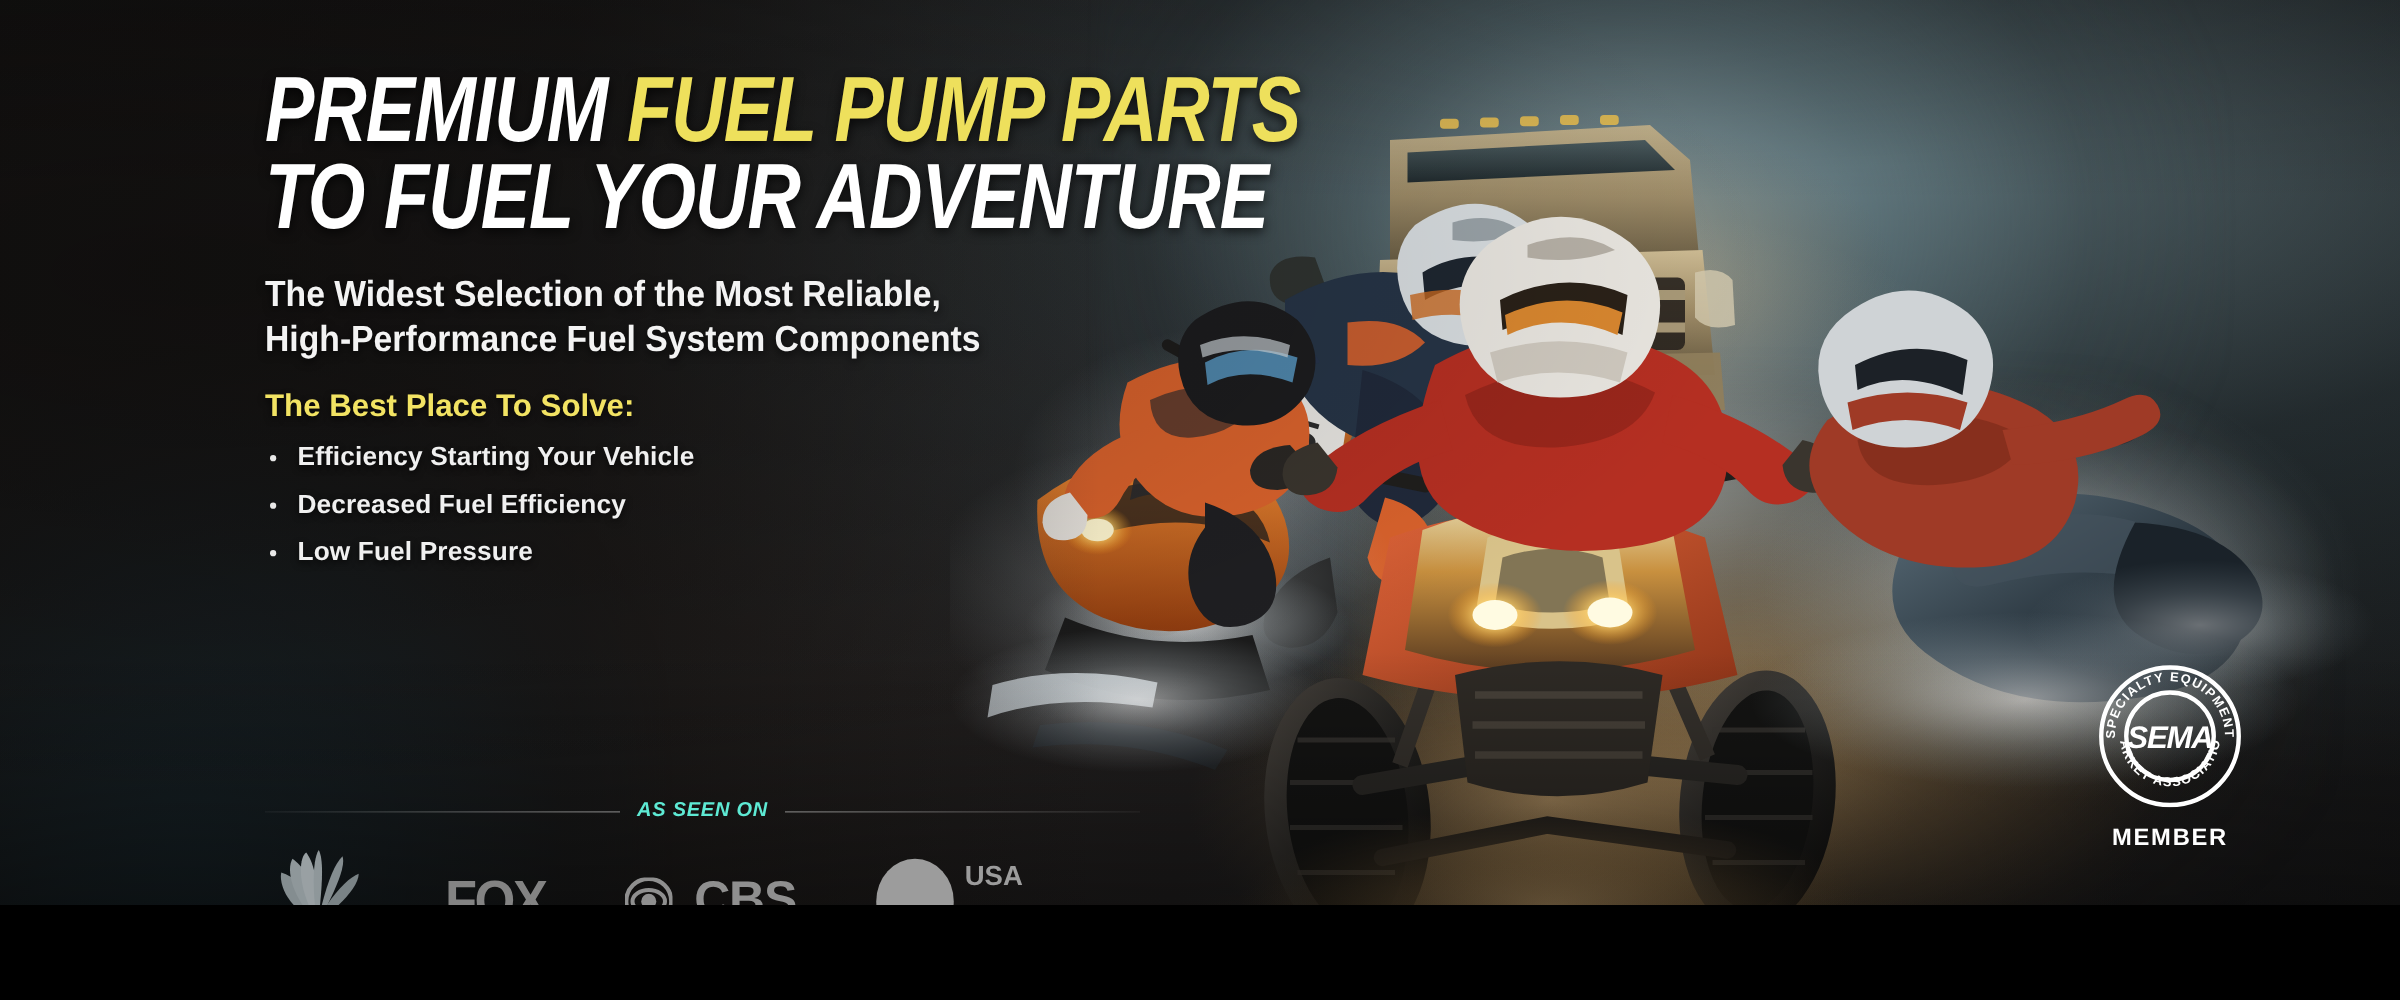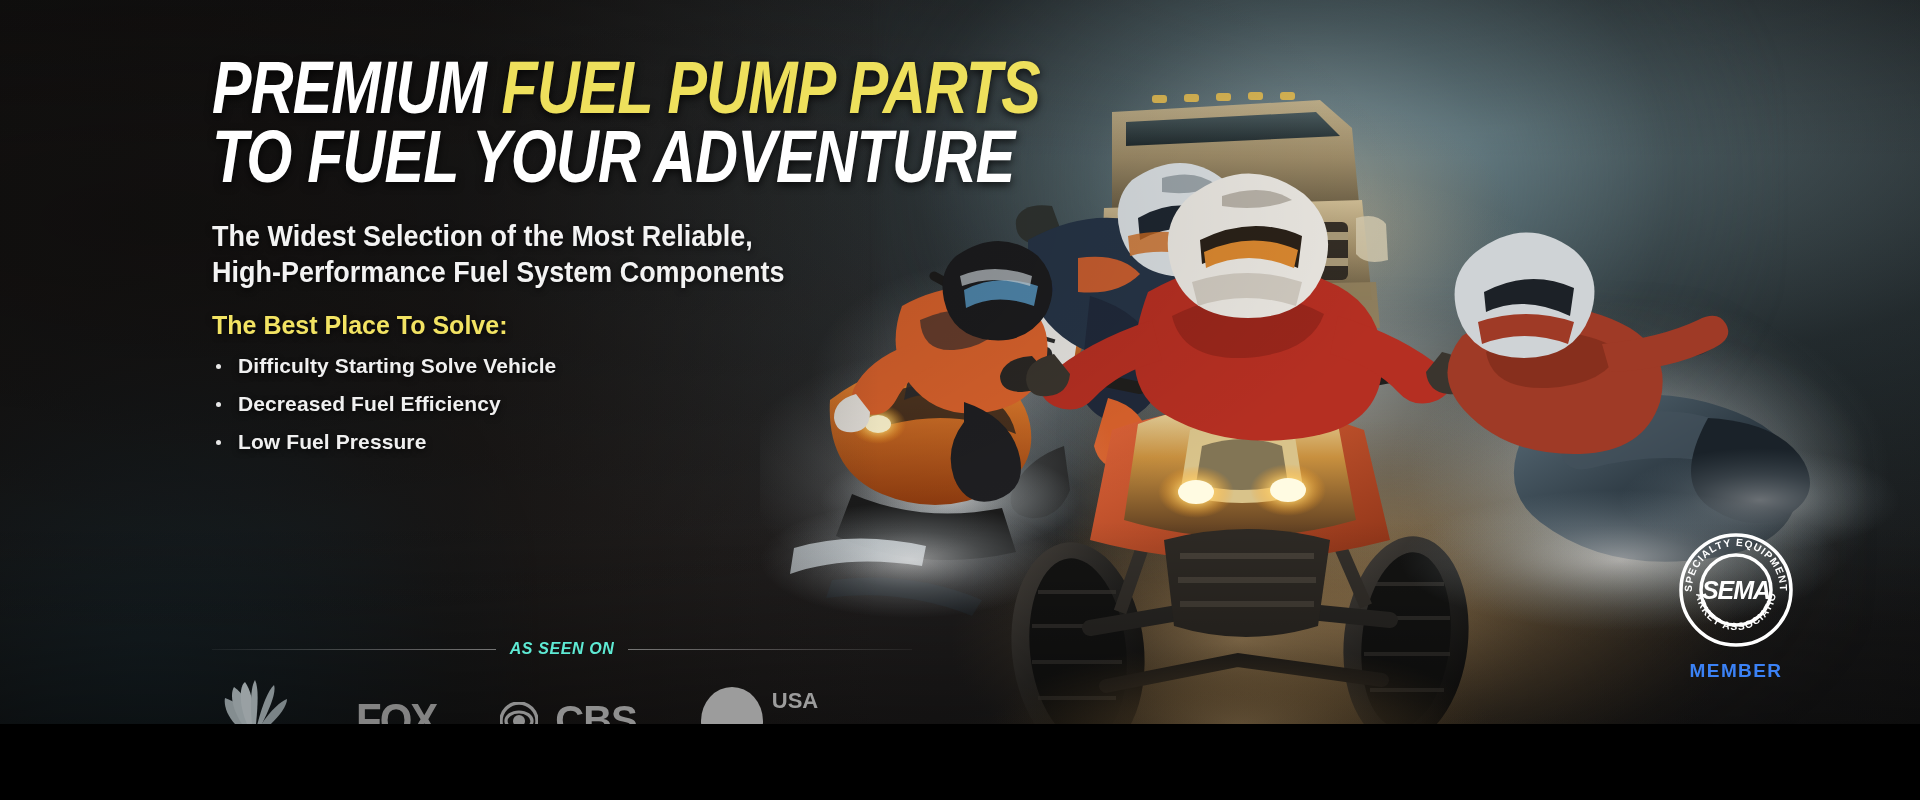--- a/index.html
+++ b/index.html
@@ -107,21 +107,21 @@
   .logo-cbs{ display:flex; align-items:center; gap:17px; }
   .cbs-text{ font-size:40px; font-weight:bold; color:#9a9a9a; letter-spacing:-1px; }
   .logo-usa{ display:flex; align-items:center; gap:9px; }
   .usa-circle{ width:62px; height:68px; border-radius:50%; background:#a8a8a8; }
   .usa-text{ line-height:0.92; }
   .usa-text div{ font-size:22px; font-weight:bold; color:#a8a8a8; letter-spacing:0px; }
   .usa-text .today{ font-size:14px;margin-top:25px; }
 
   
   .sema{ position:absolute; right:118px; bottom:42px; width:132px; text-align:center; z-index:6; }
-  .sema-member{ margin-top:9px; font-size:19px; font-weight:bold; color:#3b82f6; letter-spacing:1.4px; }
+  .sema-member{ margin-top:9px; font-size:19px; font-weight:bold; color:#ffffff; letter-spacing:1.4px; }
 </style>
 </head>
 <body>
 
 <div class="hero">
 
   <div class="bg-base"></div>
   <div class="bg-sky"></div>
   <div class="bg-dust"></div>
   <div class="bg-blue-glow"></div>
@@ -390,21 +390,21 @@
     <div class="subhead">
       <div>The Widest Selection of the Most Reliable,</div>
       <div>High-Performance Fuel System Components</div>
     </div>
 
     <div class="solve-title">The Best Place To Solve:</div>
 
     <ul class="solve-list">
       <li>
         <span class="bullet"></span>
-        <span>Difficulty Starting Solve Vehicle</span>
+        <span>Efficiency Starting Your Vehicle</span>
       </li>
       <li>
         <span class="bullet"></span>
         <span>Decreased Fuel Efficiency</span>
       </li>
       <li>
         <span class="bullet"></span>
         <span>Low Fuel Pressure</span>
       </li>
     </ul>

